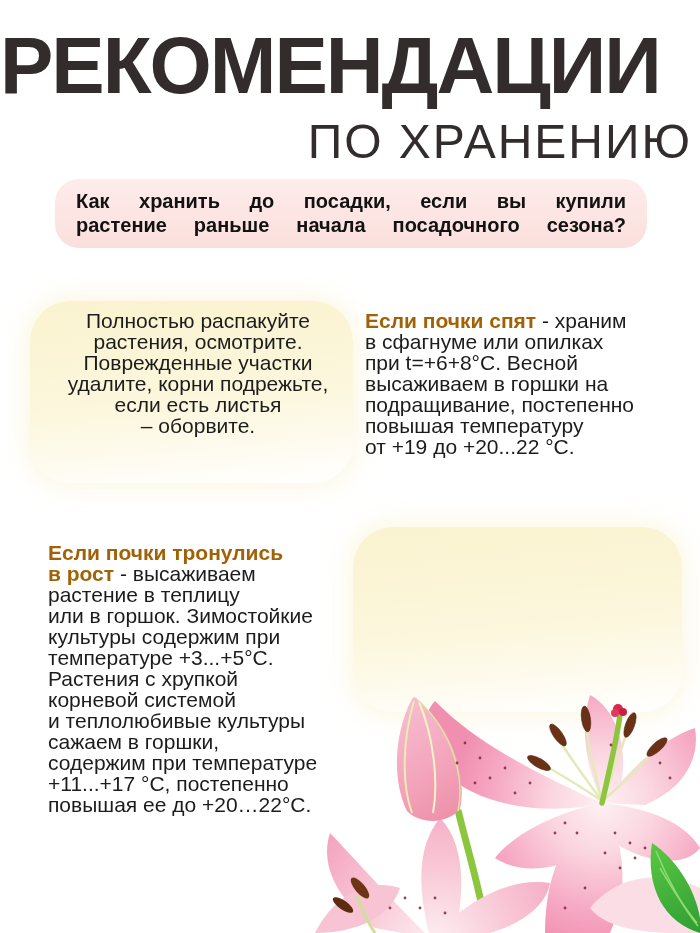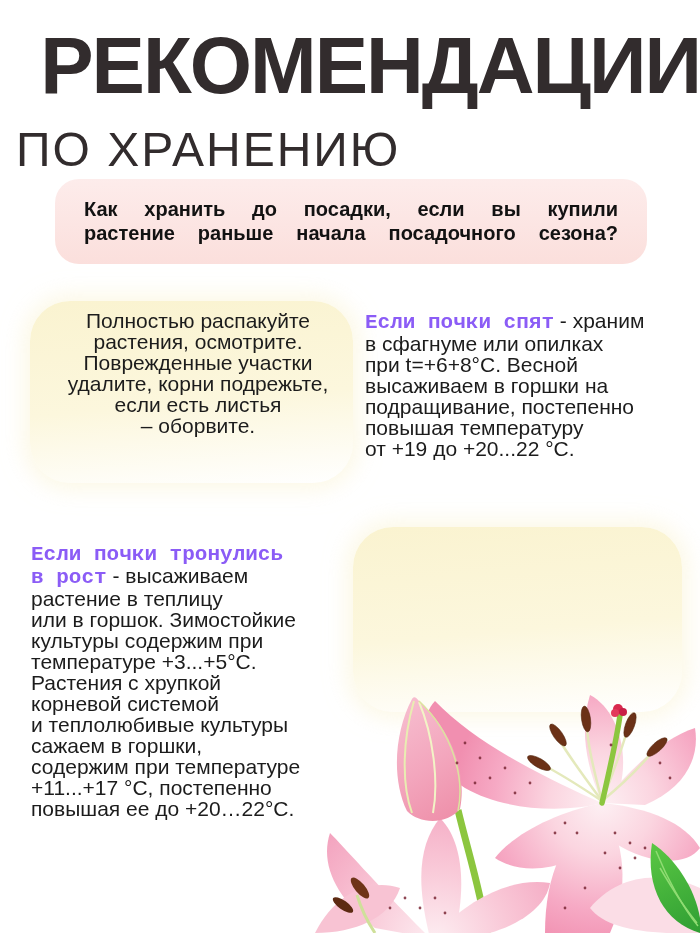--- a/index.html
+++ b/index.html
@@ -4,56 +4,56 @@
 <style>
   html,body { margin:0; padding:0; background:#ffffff; }
   .canvas {
     position:relative; width:700px; height:933px; margin:0 auto;
     background:#ffffff; overflow:hidden;
     font-family:"Liberation Sans", sans-serif;
     color:var(--body_ink,#1c1c1c);
   }
   .title {
     position:absolute; left:0; right:0; top:26px; margin:0;
-    text-align:right; font-size:80px; line-height:1;
+    text-align:left; font-size:80px; line-height:1;
     font-weight:700; letter-spacing:-2px;
     color:var(--title_ink,#322c2d);
   }
   .subtitle {
-    position:absolute; left:0; right:0; top:110px; margin:16px;
-    text-align:left; font-size:48px; line-height:1;
+    position:absolute; left:0; right:0; top:110px; margin:8px;
+    text-align:right; font-size:48px; line-height:1;
     font-weight:300; letter-spacing:2px;
     color:var(--title_ink,#322c2d);
   }
   .question {
     position:absolute; left:55px; top:179px; width:592px;
     box-sizing:border-box; padding:11px 21px;
     background:linear-gradient(180deg,#fdeceb 0%, var(--accent_pink,#fbdfdc) 100%);
     border-radius:24px;
   }
   .question p {
-    margin:8px; font-size:20px; line-height:23.5px; font-weight:700;
+    margin:0; font-size:20px; line-height:23.5px; font-weight:700;
     white-space:pre-line; text-align:justify; text-align-last:justify;
     color:#121212;
   }
   .bubble {
     position:absolute; border-radius:40px;
     background:linear-gradient(175deg, var(--accent_cream,#faf3d0) 0%, #fcf7dd 55%, rgba(255,255,255,0) 100%);
     box-shadow:0 0 22px 6px rgba(250,243,208,0.55);
   }
   .bubble-a { left:30px; top:301px; width:323px; height:182px; }
   .bubble-d { left:353px; top:527px; width:329px; height:185px; }
   .block {
     position:absolute; margin:0; font-size:21px; line-height:21px;
     white-space:pre-line; color:var(--body_ink,#1c1c1c);
   }
-  .block b { font-weight:700; color:#8b5cf6;font-family:Liberation Mono, monospace; }
+  .block b { font-weight:700; color:#a16207; }
   .block-a { left:48px;  top:310px; width:300px;text-align:center; }
   .block-b { left:365px; top:310px; width:330px; }
-  .block-c { left:31px;  top:542px; width:330px; }
+  .block-c { left:48px;  top:542px; width:330px; }
   .block-d { left:368px; top:542px; width:308px; }
   .flowers { position:absolute; left:315px; top:683px; width:385px; height:250px; }
 </style>
 </head>
 <body>
 
 <div class="canvas">
 
   <h1 class="title">РЕКОМЕНДАЦИИ</h1>
   <div class="subtitle">ПО ХРАНЕНИЮ</div>

